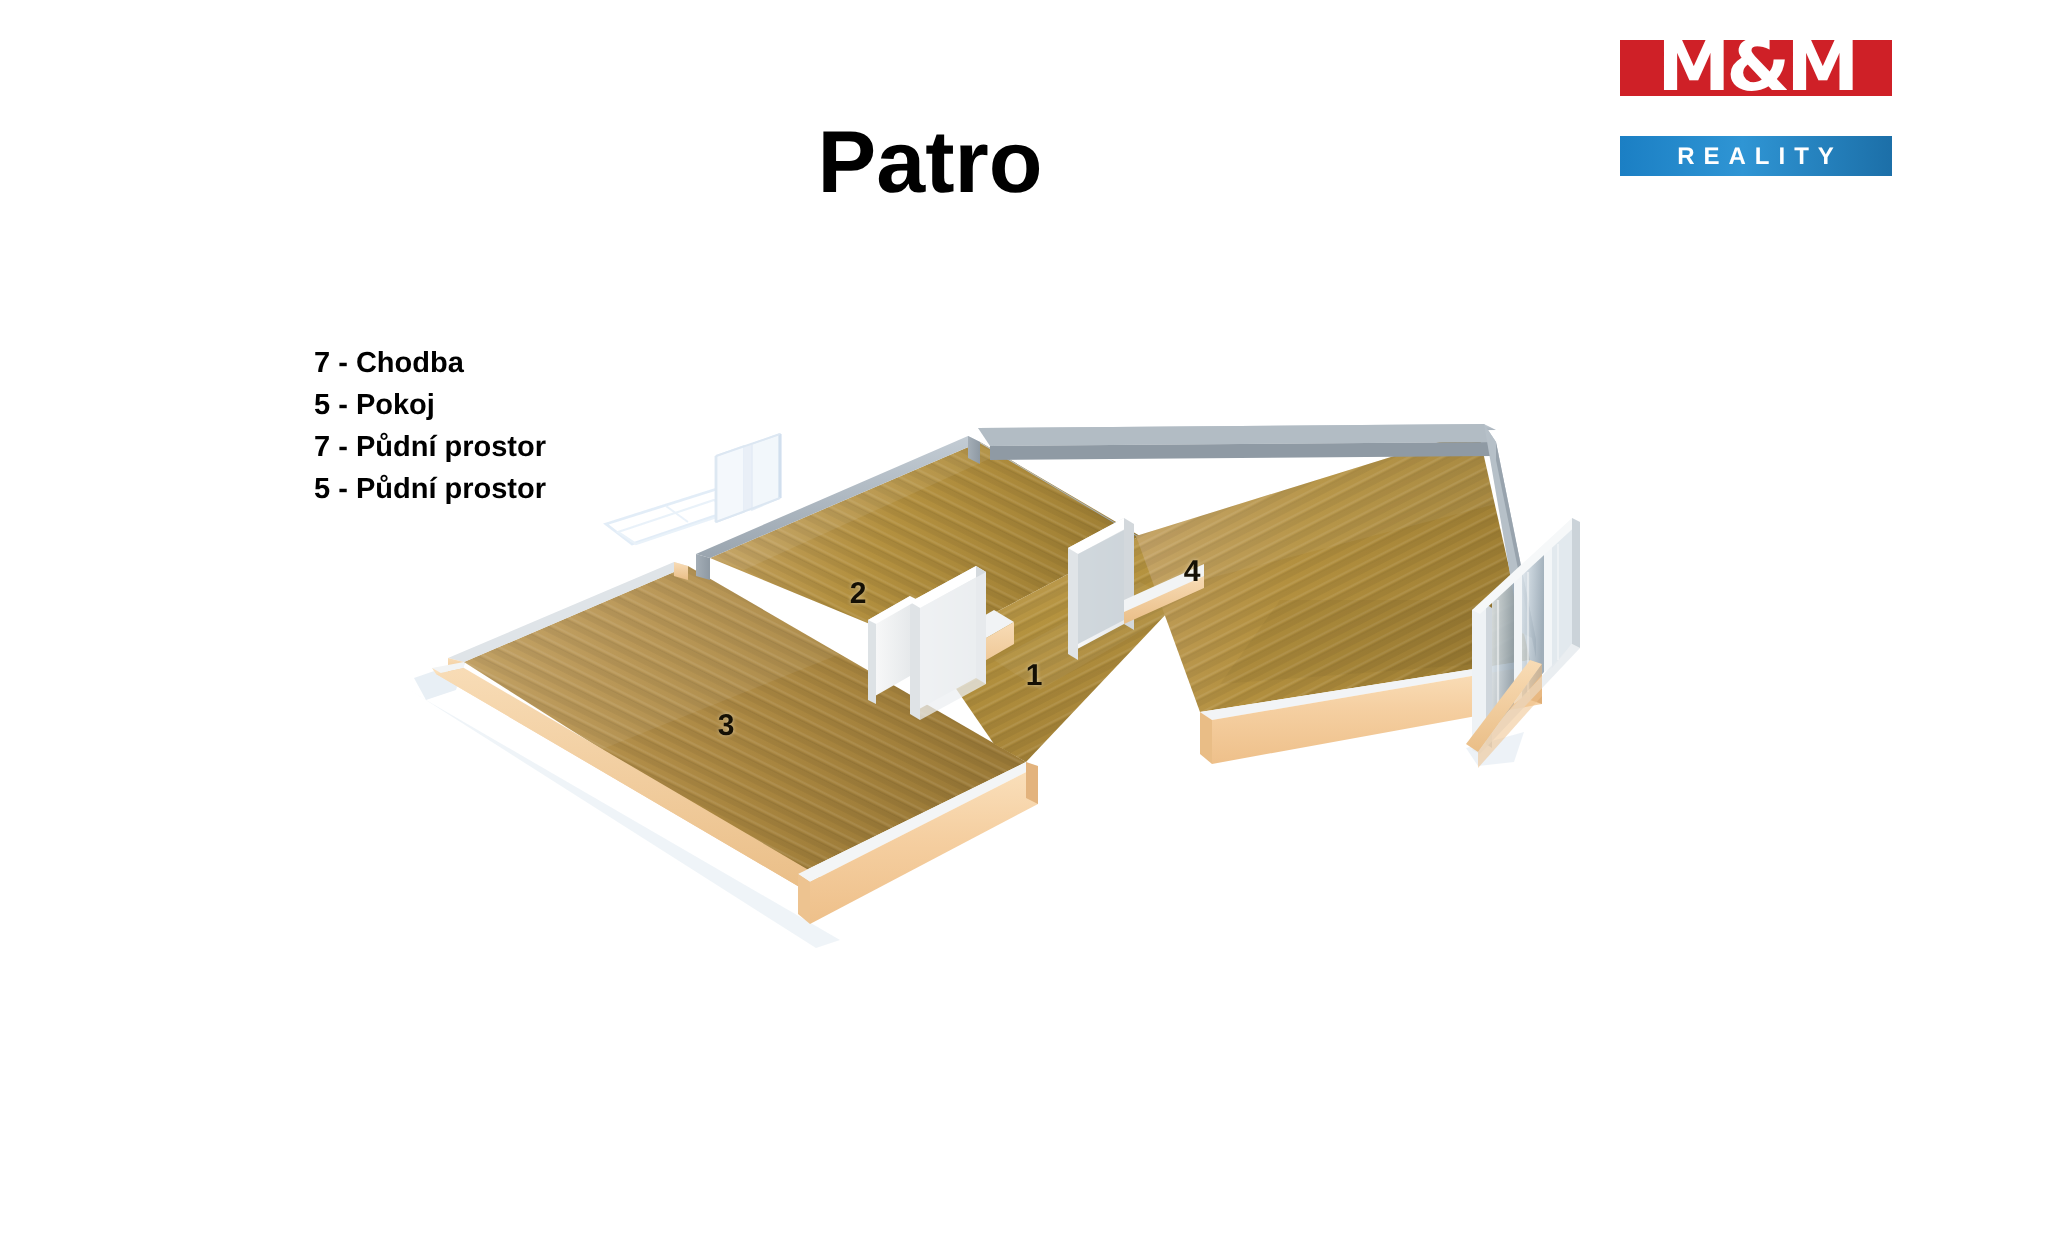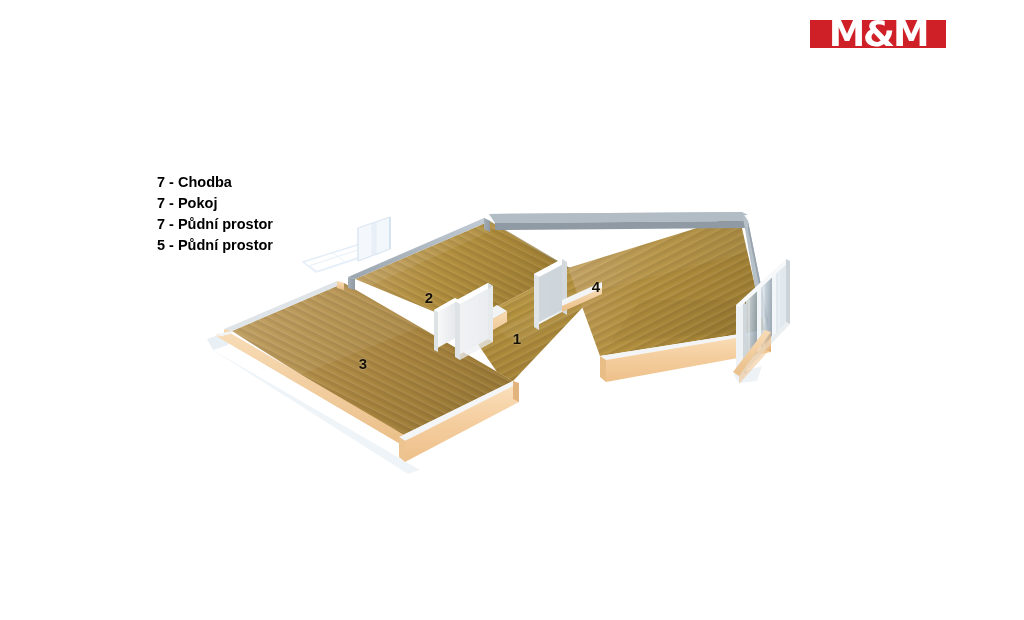--- a/index.html
+++ b/index.html
@@ -115,30 +115,34 @@
   #room-label-1 { left: 517px; top: 338px; }
   #room-label-2 { left: 429px; top: 297px; }
   #room-label-3 { left: 363px; top: 363px; }
   #room-label-4 { left: 596px; top: 286px; }
 </style>
 </head>
 <body>
 
 <div id="page">
 
+  <div id="page-title">Patro</div>
 
   <div id="logo">
     <div id="logo-mark">
       <span id="logo-mark-text">M&amp;M</span>
     </div>
+    <div id="logo-bar">
+      <span id="logo-bar-text">REALITY</span>
+    </div>
   </div>
 
   <div id="legend">
     <div class="legend-item">7 - Chodba</div>
-    <div class="legend-item">7 - Pokoj</div>
+    <div class="legend-item">5 - Pokoj</div>
     <div class="legend-item">7 - Půdní prostor</div>
     <div class="legend-item">5 - Půdní prostor</div>
   </div>
 
   <svg id="plan" viewBox="0 0 1024 620" width="1024" height="620">
     <defs>
 
       <linearGradient id="woodBase" x1="0" y1="0" x2="1" y2="0.45">
         <stop offset="0" stop-color="#c2a062"></stop>
         <stop offset="0.35" stop-color="#b5914d"></stop>

